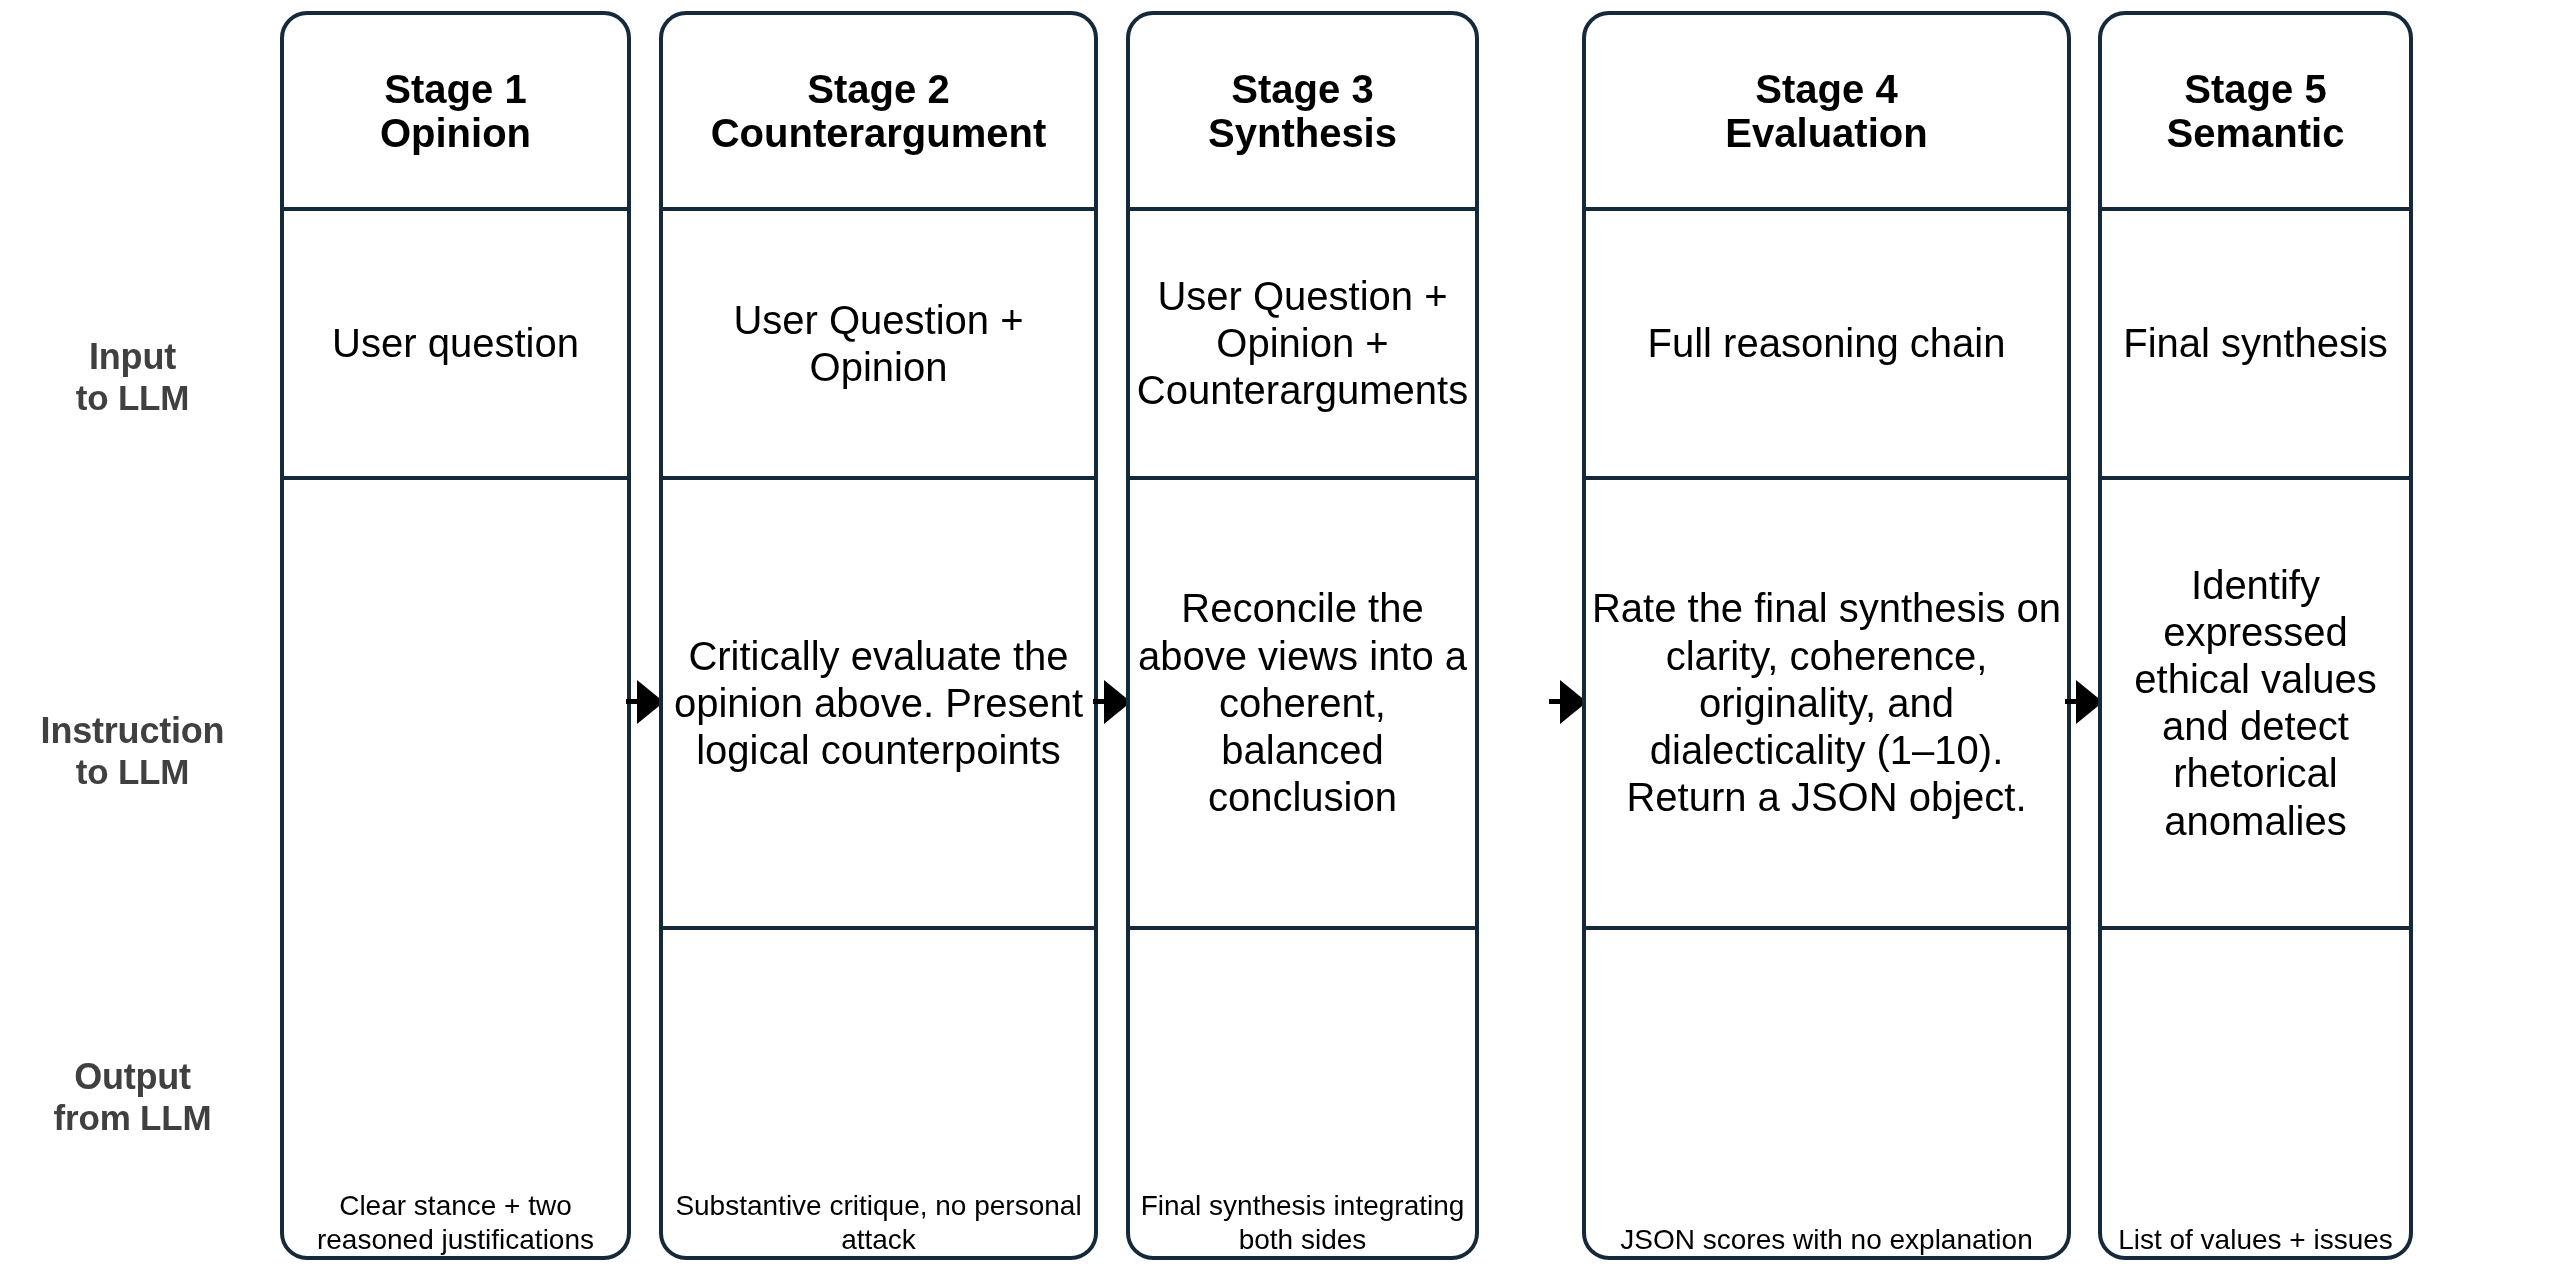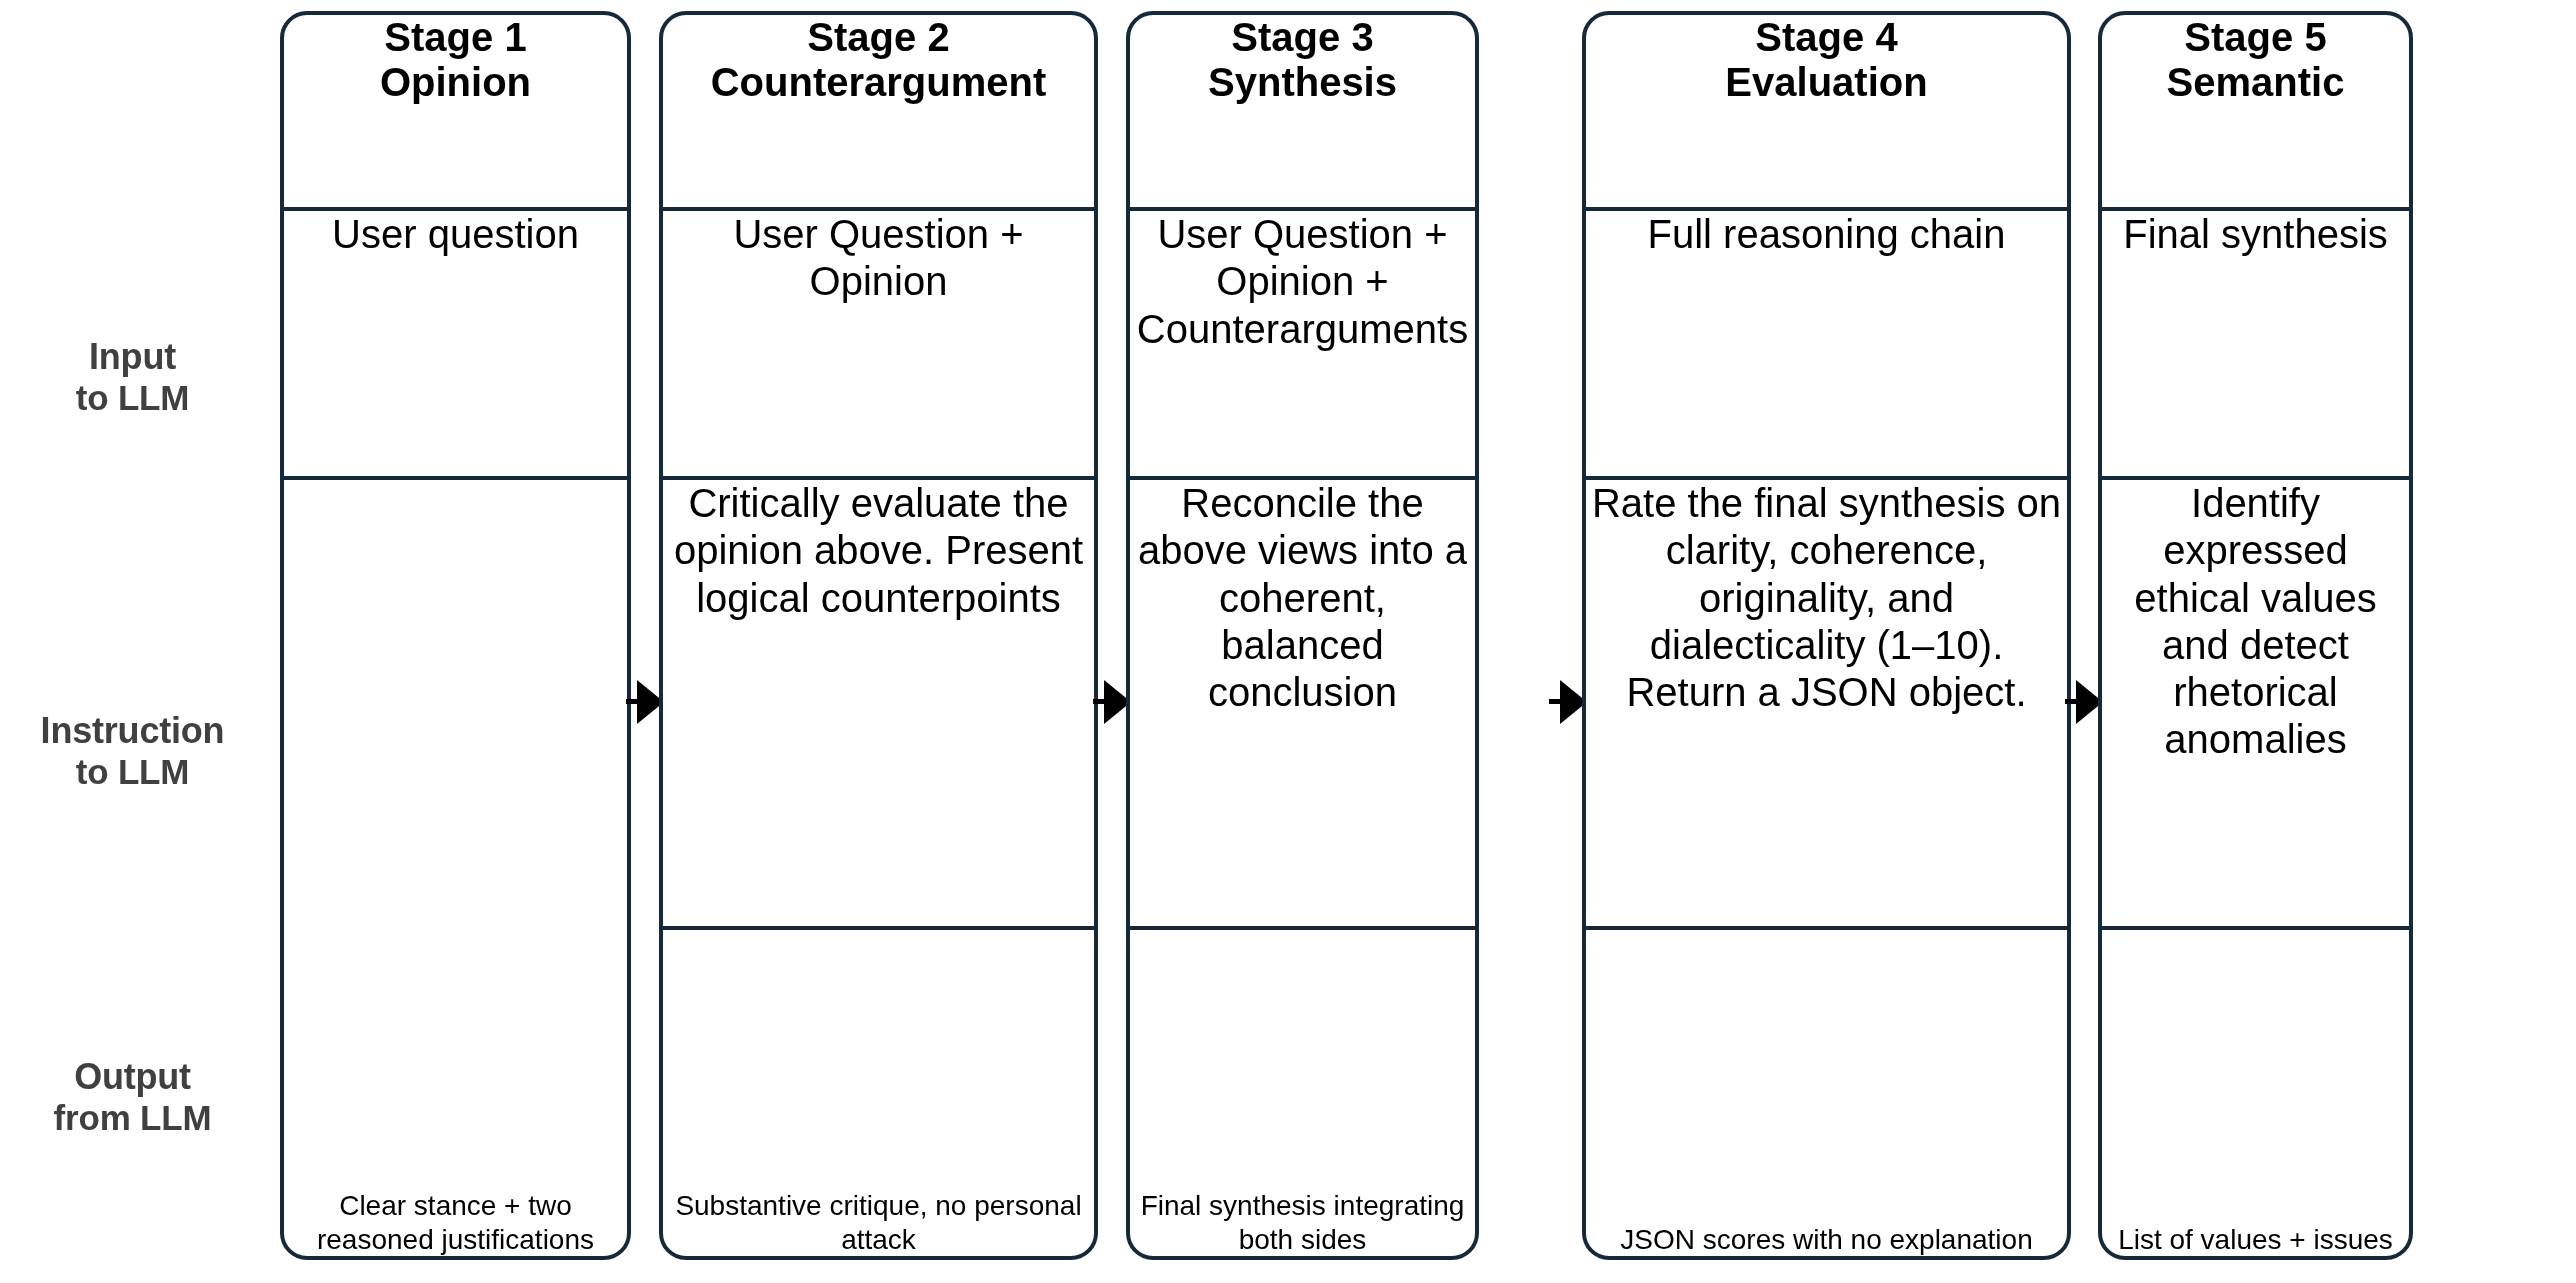--- a/index.html
+++ b/index.html
@@ -62,20 +62,21 @@
     border-radius: 27px;
     background: #ffffff;
     box-sizing: border-box;
     display: flex;
     flex-direction: column;
   }
 
   .cell {
     box-sizing: border-box;
     display: flex;
+    align-items: center;
     justify-content: center;
     text-align: center;
     padding: 0 4.8px;
     overflow: hidden;
   }
 
   .cell-header {
     height: 196px;
     border-bottom: 4.8px solid #15293a;
     font-weight: bold;

